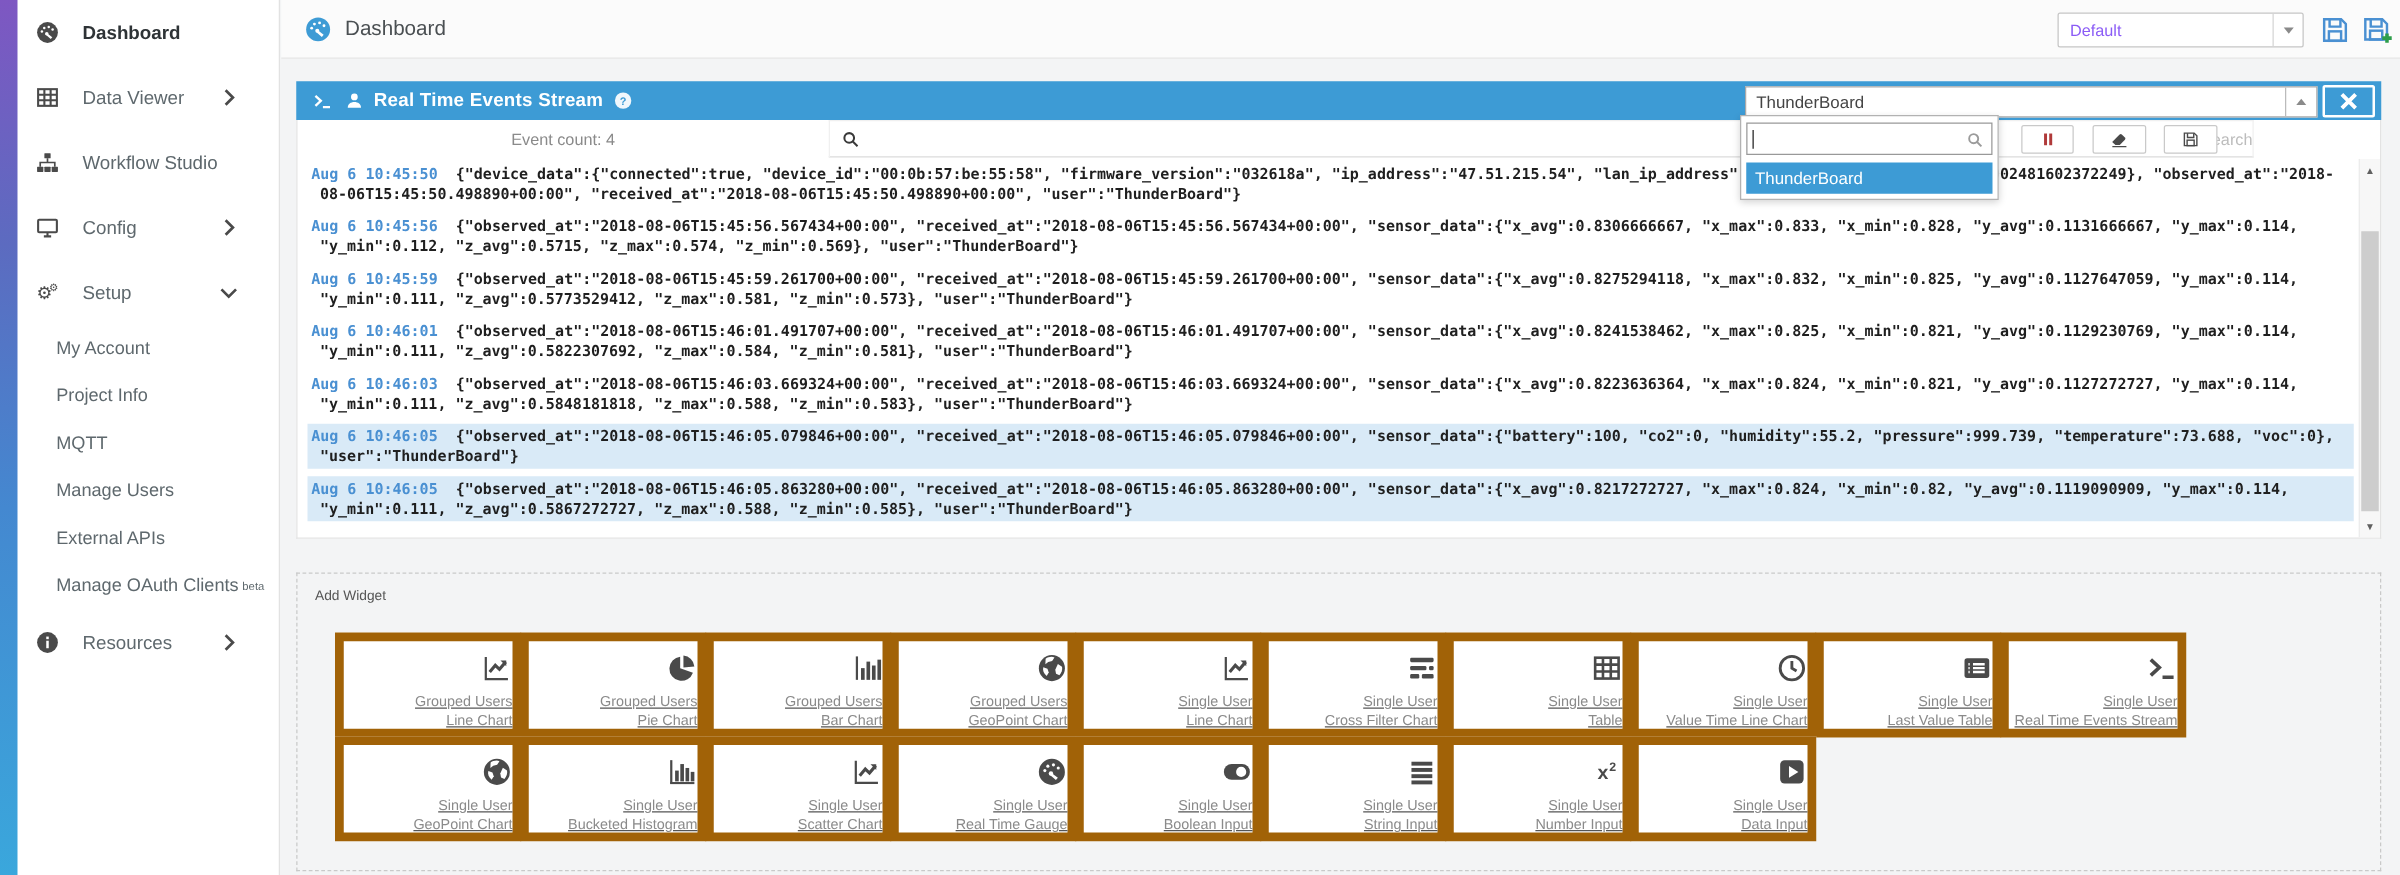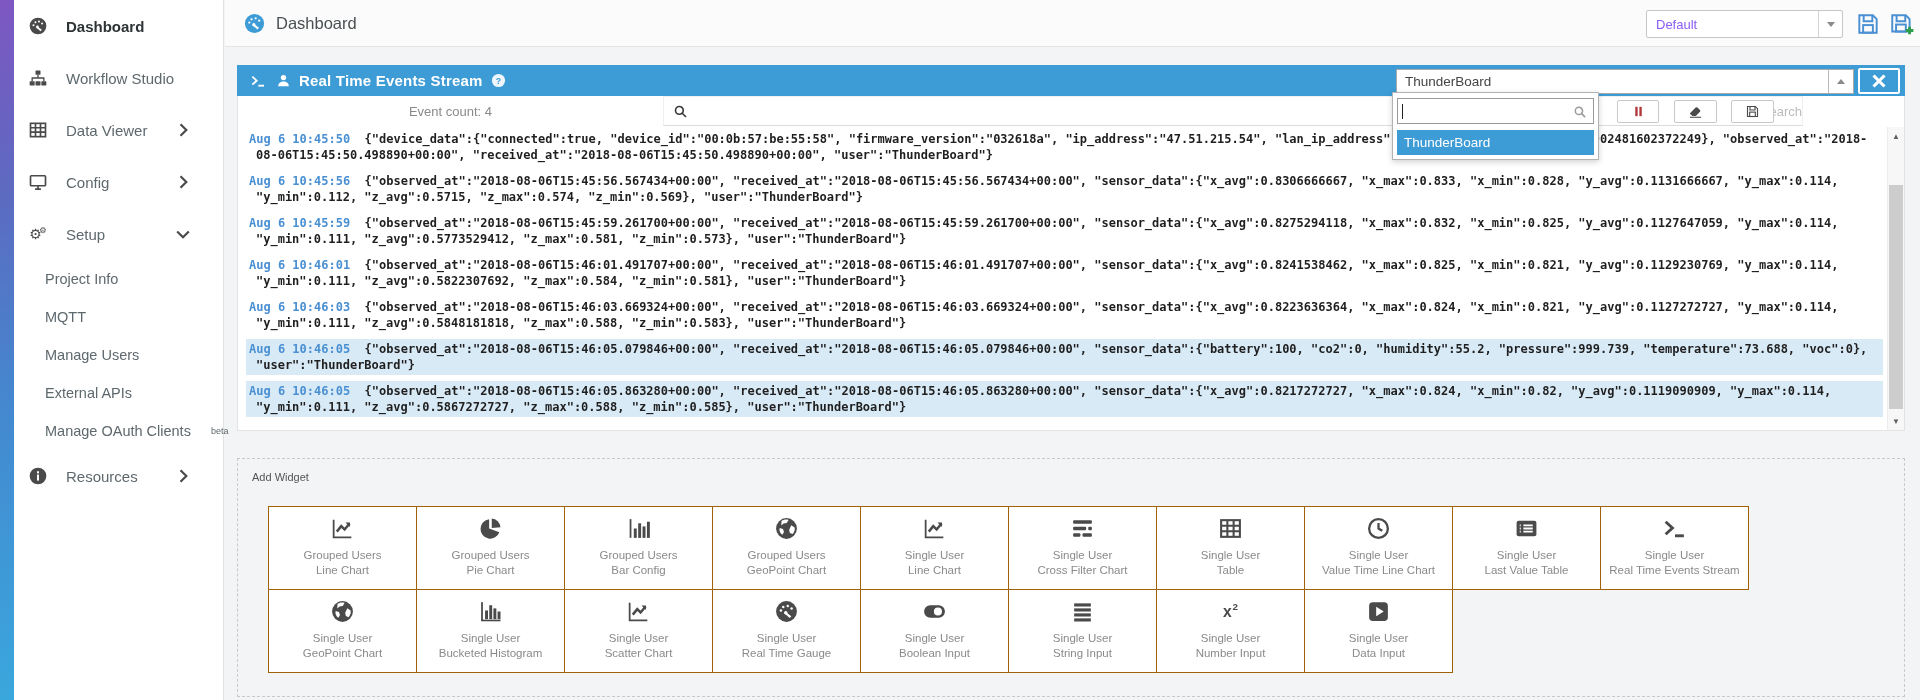--- a/index.html
+++ b/index.html
@@ -17,21 +17,21 @@
   #sidebar { position:absolute; left:0; top:0; width:224px; height:700px; background:#fff; border-right:1px solid #e2e2e2; z-index:5; }
   #accent-strip { position:absolute; left:0; top:0; width:14px; height:700px;
     background:linear-gradient(180deg,#7e57c2 0%,#5c6bc0 28%,#4488d0 58%,#3aa7dc 100%); }
   #nav { position:absolute; left:14px; top:0; right:0; }
   .nav-item { display:flex; align-items:center; height:52px; padding:0 12px 0 14px; font-size:15px; color:#5e686d; cursor:pointer; }
   .nav-item .icon { width:20px; height:20px; margin-right:18px; color:#4a4a4a; flex:none; }
   .nav-item.active { color:#2e3336; font-weight:bold; }
   .nav-label { white-space:nowrap; }
   .chev { margin-left:auto; width:12px; height:12px; color:#9aa0a3; flex:none; }
   .sub-item { display:flex; align-items:center; height:38px; padding-left:31px; font-size:14.5px; color:#5e686d; cursor:pointer; white-space:nowrap; }
-  .sub-item sup { font-size:9px; margin-left:20px; color:#5e686d; }
+  .sub-item sup { font-size:9px; margin-left:3px; color:#5e686d; }
 
   
   #topbar { position:absolute; left:225px; top:0; width:1695px; height:47px; background:#fbfbfb; border-bottom:1px solid #e5e5e5; }
   #page-title-wrap { position:absolute; left:18px; top:12px; display:flex; align-items:center; }
   #page-title-wrap .icon { width:23px; height:23px; color:var(--accent,#3d9bd5); margin-right:10px; }
   #page-title { font-size:16.5px; color:#4a4f52; }
   #view-select { position:absolute; left:1421px; top:10px; width:197px; height:28px; background:#fff; border:1px solid #c6c6c6; border-radius:2px; display:flex; align-items:center; cursor:pointer; }
   #view-select .val { flex:1; padding-left:9px; font-size:13px; color:#8b5cf6; }
   #view-select .caret-cell { width:24px; height:100%; border-left:1px solid #d5d5d5; display:flex; align-items:center; justify-content:center; }
   .tri-down { width:0; height:0; border-left:4px solid transparent; border-right:4px solid transparent; border-top:5px solid #8a8a8a; }
@@ -88,21 +88,21 @@
   #dd-search .icon { position:absolute; right:6px; top:6px; width:14px; height:14px; color:#9b9b9b; }
   .dd-option { height:25px; display:flex; align-items:center; padding-left:7px; font-size:13.5px; color:#444; cursor:pointer; }
   .dd-option.sel { background:var(--accent,#3d9bd5); color:#fff; }
 
   
   #add-widget { position:absolute; left:237px; top:458px; width:1668px; height:239px; border:1px dashed #c9c9c9; }
   #add-widget-title { position:absolute; left:14px; top:12px; font-size:11px; color:#555; }
   #widget-grid { position:absolute; left:30px; top:47px; }
   .wrow { display:flex; }
   .wrow + .wrow { margin-top:-1px; }
-  .wcell { width:149px; height:84px; background:#fff; border:1px solid #a16207; margin-right:-1px; text-align:center; cursor:pointer; }
+  .wcell { width:149px; height:84px; background:#fff; border:7px solid #a16207; margin-right:-1px; text-align:right; cursor:pointer;text-decoration:underline; }
   .wcell .icon { width:25px; height:25px; margin-top:9px; color:#4a4a4a; }
   .wlabel { font-size:11.5px; color:#8a8a8a; line-height:15px; }
   .wlabel.first { margin-top:3px; }
 </style>
 </head>
 <body>
 
 <div id="sidebar">
   <div id="accent-strip"></div>
   <div id="nav">
@@ -117,49 +117,49 @@
               <circle cx="16.9" cy="9" r="1.2"></circle>
               <path d="M11 12.2l5.6 4.3-1.5 1.8-5-4.3z"></path>
               <circle cx="11.3" cy="13.2" r="1.7"></circle>
             </g>
           </svg>
         </span>
         <span class="nav-label">Dashboard</span>
       </div>
       <div class="nav-item">
         <span class="icon">
+          <svg viewBox="0 0 24 24" fill="none" stroke="currentColor" stroke-width="2">
+            <rect x="3" y="4" width="18" height="16"></rect>
+            <path d="M3 9.3h18M3 14.6h18M9 4v16M15 4v16"></path>
+          </svg>
+        </span>
+        <span class="nav-label">Data Viewer</span>
+        <span class="icon chev">
+          <svg viewBox="0 0 24 24" fill="none" stroke="currentColor" stroke-width="2.6">
+            <path d="M9 5l7 7-7 7"></path>
+          </svg>
+        </span>
+      </div>
+      <div class="nav-item">
+        <span class="icon">
           <svg viewBox="0 0 24 24">
             <path d="M12 8v4M5 16v-4h14v4" stroke="currentColor" stroke-width="1.6" fill="none"></path>
             <g fill="currentColor">
               <rect x="9" y="3" width="6" height="5" rx="0.5"></rect>
               <rect x="2" y="16" width="6" height="5" rx="0.5"></rect>
               <rect x="9" y="16" width="6" height="5" rx="0.5"></rect>
               <rect x="16" y="16" width="6" height="5" rx="0.5"></rect>
             </g>
           </svg>
         </span>
         <span class="nav-label">Workflow Studio</span>
       </div>
       <div class="nav-item">
         <span class="icon">
           <svg viewBox="0 0 24 24" fill="none" stroke="currentColor" stroke-width="2">
-            <rect x="3" y="4" width="18" height="16"></rect>
-            <path d="M3 9.3h18M3 14.6h18M9 4v16M15 4v16"></path>
-          </svg>
-        </span>
-        <span class="nav-label">Data Viewer</span>
-        <span class="icon chev">
-          <svg viewBox="0 0 24 24" fill="none" stroke="currentColor" stroke-width="2.6">
-            <path d="M9 5l7 7-7 7"></path>
-          </svg>
-        </span>
-      </div>
-      <div class="nav-item">
-        <span class="icon">
-          <svg viewBox="0 0 24 24" fill="none" stroke="currentColor" stroke-width="2">
             <rect x="3" y="4.5" width="18" height="12" rx="1"></rect>
             <path d="M8.5 20.5h7M12 16.5v4"></path>
           </svg>
         </span>
         <span class="nav-label">Config</span>
         <span class="icon chev">
           <svg viewBox="0 0 24 24" fill="none" stroke="currentColor" stroke-width="2.6">
             <path d="M9 5l7 7-7 7"></path>
           </svg>
         </span>
@@ -171,20 +171,21 @@
             <text x="18" y="10.5" text-anchor="middle" font-size="10" font-family="DejaVu Sans">⚙</text>
           </svg>
         </span>
         <span class="nav-label">Setup</span>
         <span class="icon chev">
           <svg viewBox="0 0 24 24" fill="none" stroke="currentColor" stroke-width="2.6">
             <path d="M5 9l7 7 7-7"></path>
           </svg>
         </span>
       </div>
+      <div class="sub-item">My Account</div>
       <div class="sub-item">Project Info</div>
       <div class="sub-item">MQTT</div>
       <div class="sub-item">Manage Users</div>
       <div class="sub-item">External APIs</div>
       <div class="sub-item">Manage OAuth Clients<sup>beta</sup></div>
       <div class="nav-item">
         <span class="icon">
           <svg viewBox="0 0 24 24">
             <circle cx="12" cy="12" r="10" fill="currentColor"></circle>
             <rect x="10.8" y="6.3" width="2.4" height="2.5" fill="#fff"></rect>
@@ -385,21 +386,21 @@
             </svg>
           </span><div class="wlabel first">Grouped Users</div><div class="wlabel">Pie Chart</div></div>
         <div class="wcell"><span class="icon">
             <svg viewBox="0 0 24 24" fill="currentColor">
               <rect x="3.5" y="3" width="1.7" height="18"></rect>
               <rect x="7.5" y="12" width="2.8" height="9"></rect>
               <rect x="11.7" y="7" width="2.8" height="14"></rect>
               <rect x="15.9" y="10" width="2.8" height="11"></rect>
               <rect x="20.1" y="5.5" width="2.8" height="15.5"></rect>
             </svg>
-          </span><div class="wlabel first">Grouped Users</div><div class="wlabel">Bar Config</div></div>
+          </span><div class="wlabel first">Grouped Users</div><div class="wlabel">Bar Chart</div></div>
         <div class="wcell"><span class="icon">
             <svg viewBox="0 0 24 24">
               <circle cx="12" cy="12" r="10" fill="currentColor"></circle>
               <g fill="#fff">
                 <path d="M7.2 4.8c2-1.4 4.8-1.9 6.8-1l-1.8 2.8-3 .6-2.2 1.8z"></path>
                 <path d="M16.6 8.8l3.2 2.2c.5 2.2-.4 4.8-2 6.4l-2.6-1-.6-3.2z"></path>
                 <path d="M5.4 11.4l3.2 1 1 3-1.6 2.6c-2.2-1.6-3.2-4-2.6-6.6z"></path>
               </g>
             </svg>
           </span><div class="wlabel first">Grouped Users</div><div class="wlabel">GeoPoint Chart</div></div>

